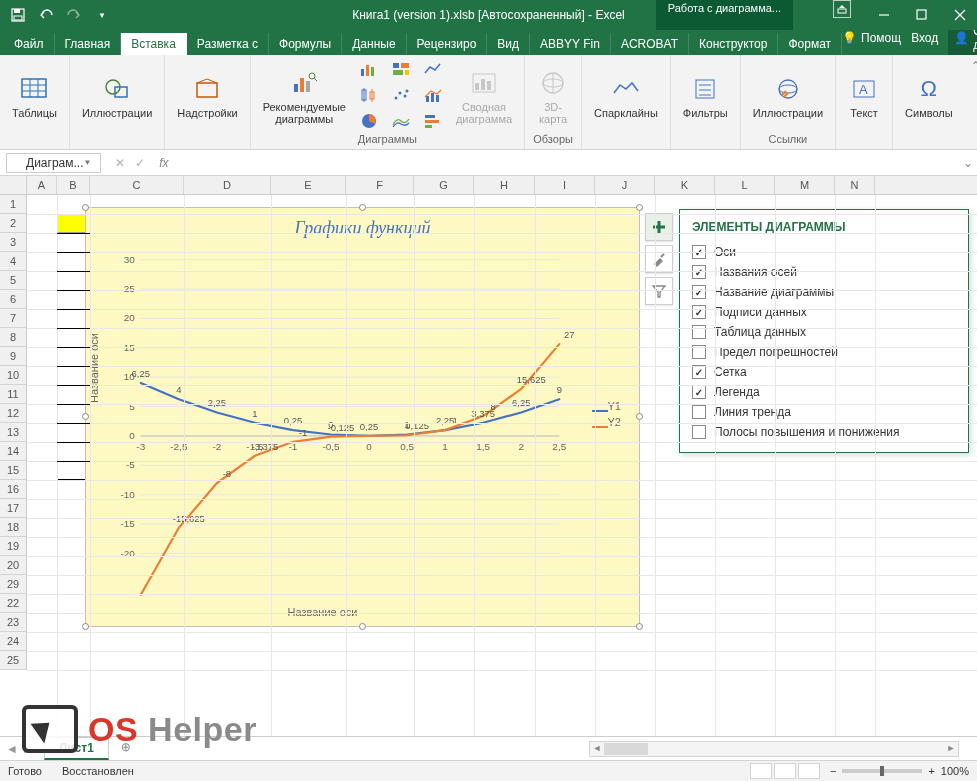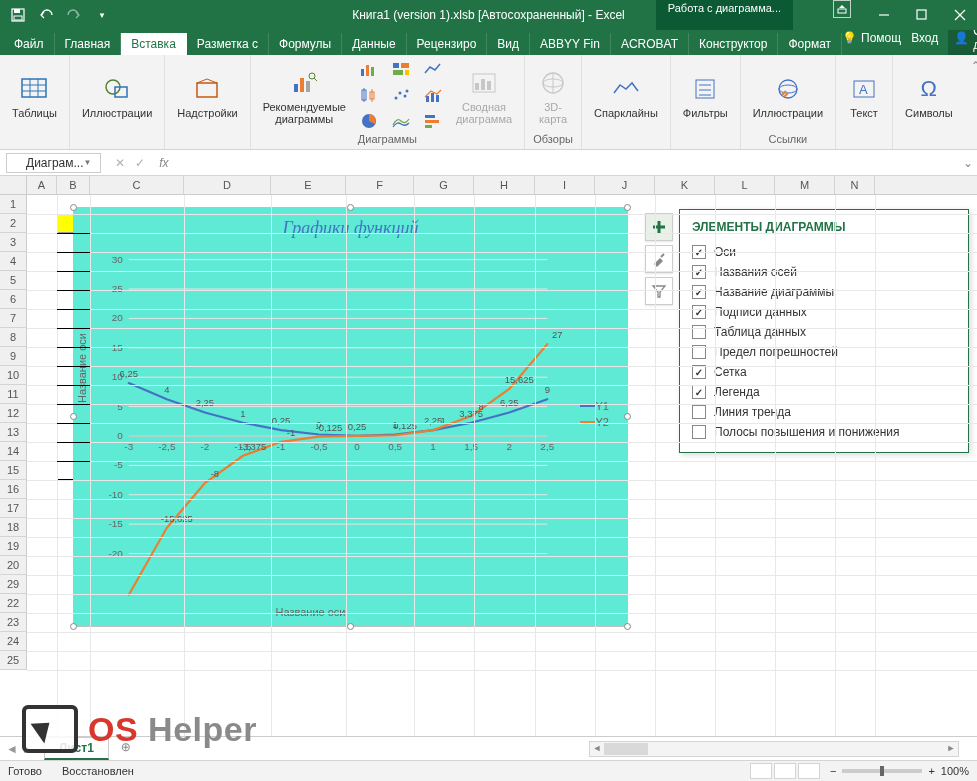--- a/index.html
+++ b/index.html
@@ -52,33 +52,33 @@
   .selectall { width:27px; background:#f0f0f0; border-right:1px solid #ccc;}
   .rowheads { position:absolute; top:19px; left:0; width:27px; background:#f0f0f0;}
   .rowhead { height:19px; border-bottom:1px solid #d4d4d4; border-right:1px solid #ccc; text-align:center; font-size:11px; color:#555; line-height:19px;}
   .cells { position:absolute; top:19px; left:27px; right:0; bottom:0;}
   .gridline-v { position:absolute; top:0; bottom:0; border-right:1px solid #e8e8e8;}
   .gridline-h { position:absolute; left:0; right:0; border-bottom:1px solid #e8e8e8;}
   .yellowcell { position:absolute; background:#ffff00; border:1px solid #999;}
   .blackborder { position:absolute; border:1px solid #000;}
 
   
-  .chart-obj { position:absolute; left:46px; top:12px; width:555px; height:420px; background:#5eead4; border:1px solid #bfbfbf; }
+  .chart-obj { position:absolute; left:58px; top:12px; width:555px; height:420px; background:#fef9c3; border:1px solid #bfbfbf; }
   .handle { position:absolute; width:7px; height:7px; background:#fff; border:1px solid #888; border-radius:50%;}
   .handle.n { top:-4px; left:50%; margin-left:-4px;}
   .handle.s { bottom:-4px; left:50%; margin-left:-4px;}
   .handle.e { right:-4px; top:50%; margin-top:-4px;}
   .handle.w { left:-4px; top:50%; margin-top:-4px;}
   .handle.nw{ top:-4px; left:-4px;} .handle.ne{top:-4px; right:-4px;} .handle.sw{bottom:-4px; left:-4px;} .handle.se{bottom:-4px; right:-4px;}
   .chart-title { text-align:center; color:#4472c4; font-size:18px; padding-top:10px; font-family:"Times New Roman",serif; font-style:italic;}
   .chart-svg { width:100%; height:370px;}
   .x-axis-title { text-align:center; font-size:11px; color:#666; position:absolute; bottom:8px; left:0; right:80px;}
   .y-axis-title { position:absolute; left:8px; top:50%; transform:rotate(-90deg) translateX(20px); transform-origin:left; font-size:11px; color:#666; white-space:nowrap;}
   .legend { position:absolute; right:18px; top:45%; font-size:11px; color:#666;}
-  .legend div{ display:flex; align-items:center; margin:4px 0;}
+  .legend div{ display:flex; align-items:flex-end; margin:4px 0;}
   .legend-line { width:16px; height:2px;}
 
   
   .chart-side { position:absolute; left:618px; top:18px; display:flex; flex-direction:column; gap:4px;}
   .chart-side-btn { width:28px; height:28px; background:#fff; border:1px solid #ccc; display:flex; align-items:center; justify-content:center; cursor:pointer; box-shadow:0 1px 2px rgba(0,0,0,0.1);}
   .chart-side-btn.active { background:#e8f0e8;}
 
   
   .flyout { position:absolute; left:652px; top:14px; width:290px; background:#fff; border:1px solid #217346; padding:10px 12px; box-shadow:2px 2px 6px rgba(0,0,0,0.15);}
   .flyout-title { font-weight:bold; color:#217346; font-size:12px; margin-bottom:8px;}

